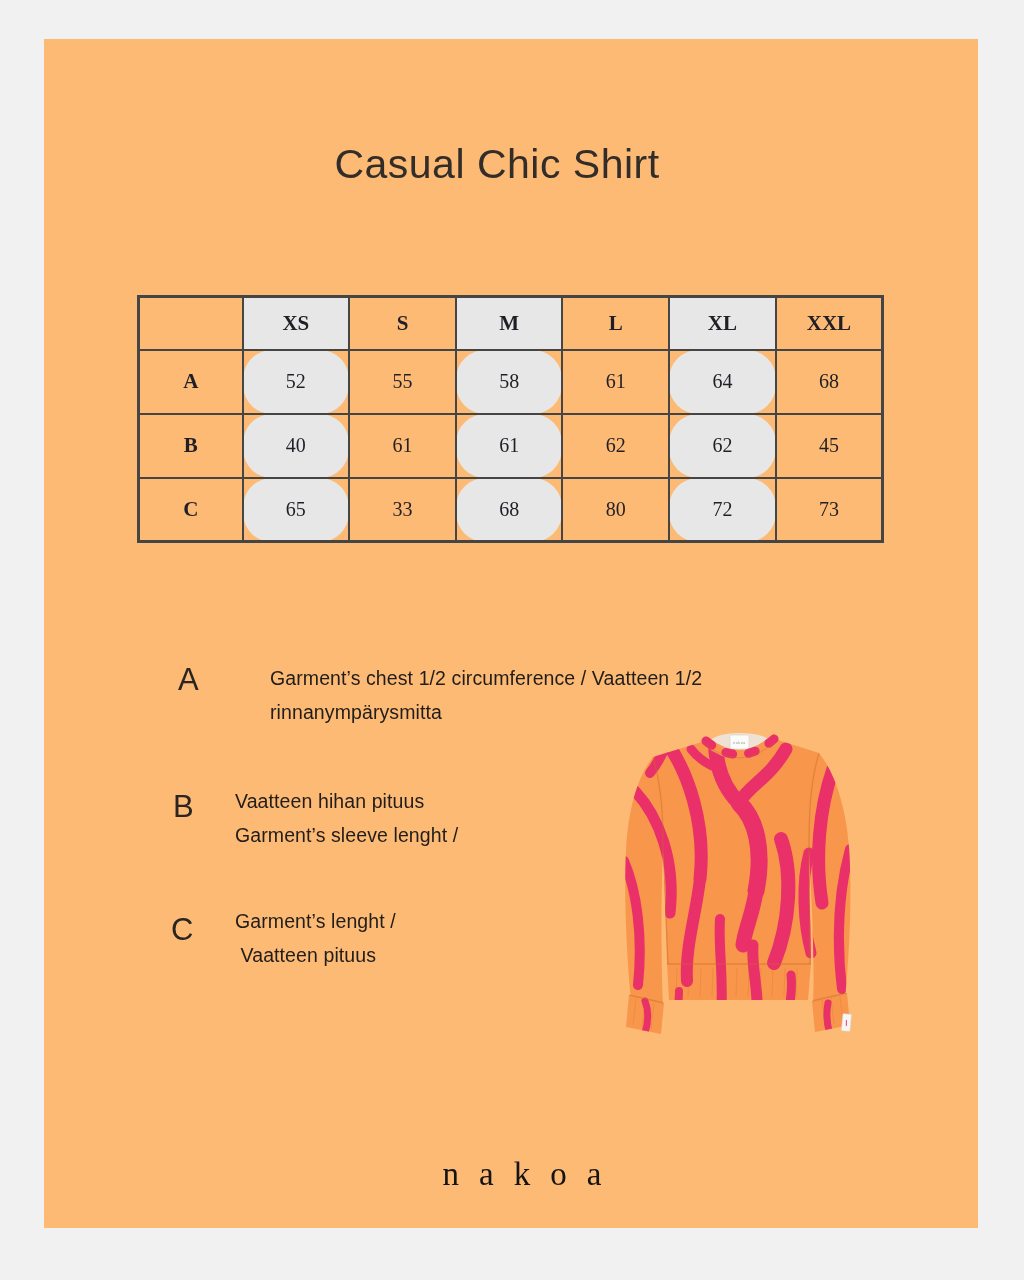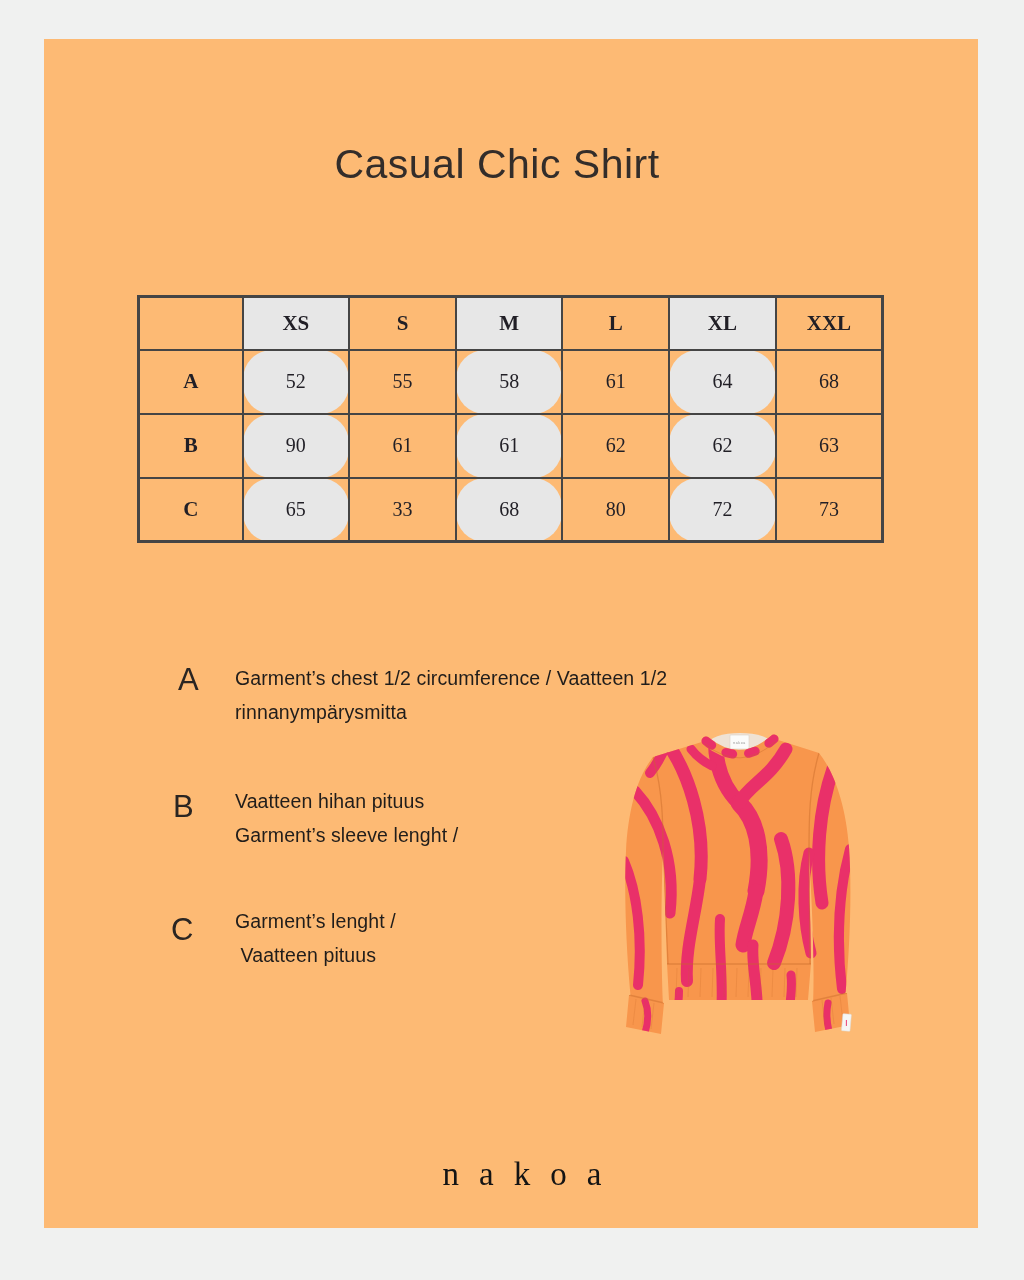--- a/index.html
+++ b/index.html
@@ -44,21 +44,21 @@
     color:#2a2522;letter-spacing:0;
   }
   #legend-letter-a{left:134px;top:625px;}
   #legend-letter-b{left:129px;top:752px;}
   #legend-letter-c{left:127px;top:875px;}
   .legend-text{
     position:absolute;left:191px;width:500px;
     font-size:19.5px;line-height:33.5px;color:#201d1b;
     letter-spacing:0.1px;
   }
-  #legend-text-a{top:623px;}
+  #legend-text-a{top:623px;margin-left:35px;}
   #legend-text-b{top:746px;}
   #legend-text-c{top:866px;}
   .legend-line{white-space:pre-wrap;}
   
   .product-photo{
     position:absolute;left:579px;top:694px;width:230px;height:305px;
   }
   .product-photo svg{display:block;width:100%;height:100%;}
   
   .brand{
@@ -102,26 +102,26 @@
         <th>A</th>
         <td>52</td>
         <td>55</td>
         <td>58</td>
         <td>61</td>
         <td>64</td>
         <td>68</td>
       </tr>
       <tr>
         <th>B</th>
-        <td>90</td>
+        <td>40</td>
         <td>61</td>
         <td>61</td>
         <td>62</td>
         <td>62</td>
-        <td>63</td>
+        <td>45</td>
       </tr>
       <tr>
         <th>C</th>
         <td>65</td>
         <td>33</td>
         <td>68</td>
         <td>80</td>
         <td>72</td>
         <td>73</td>
       </tr>

